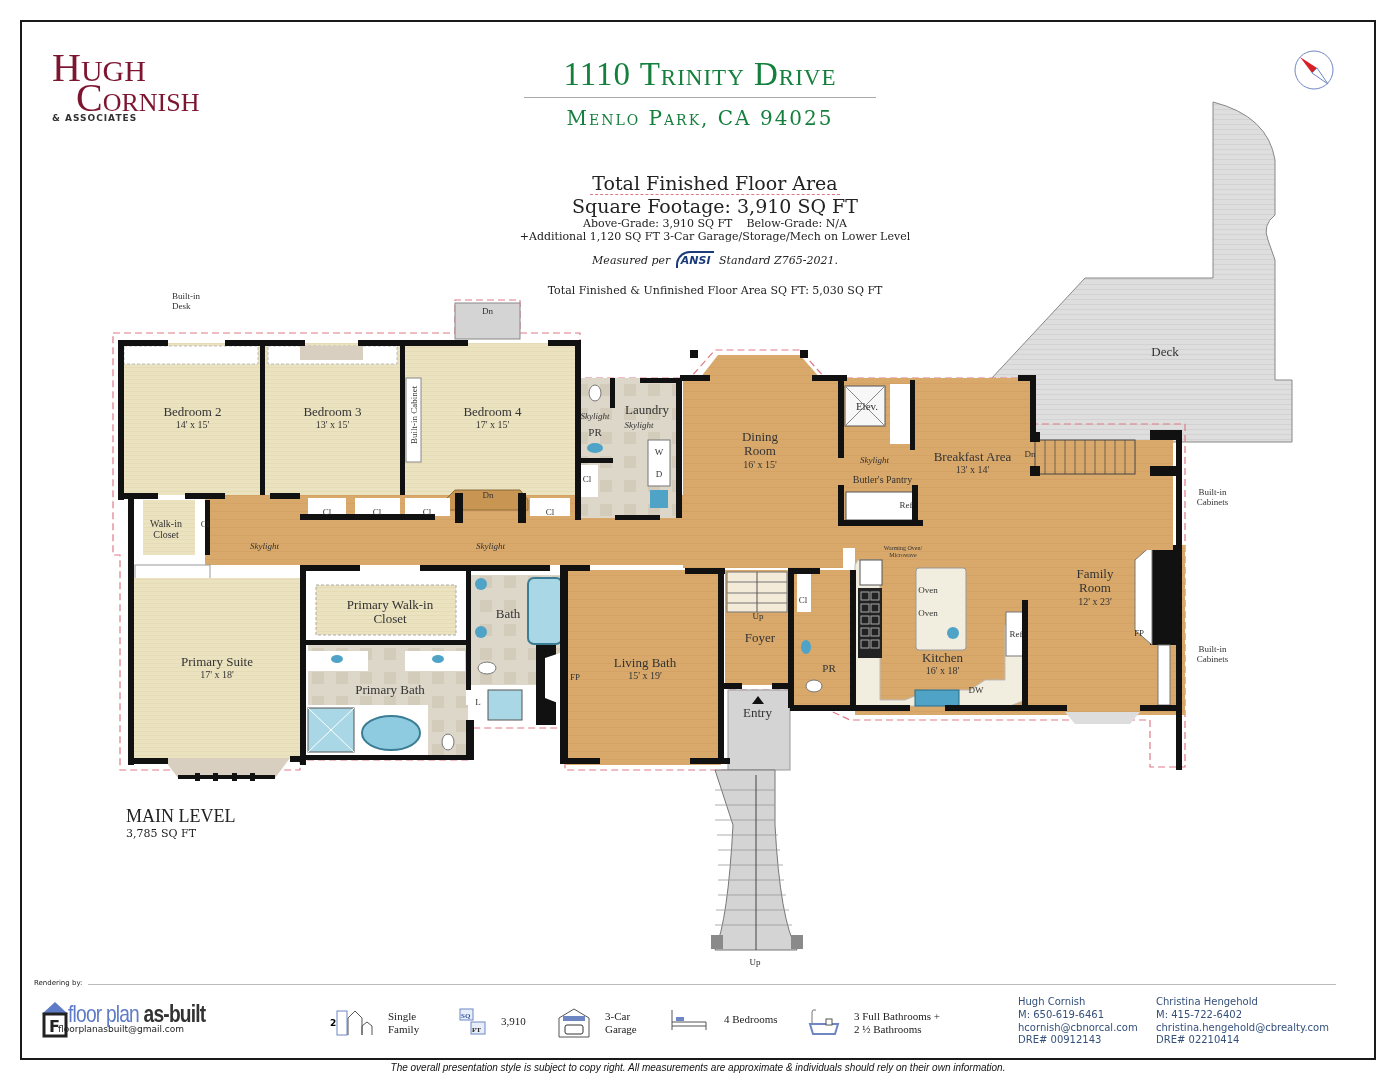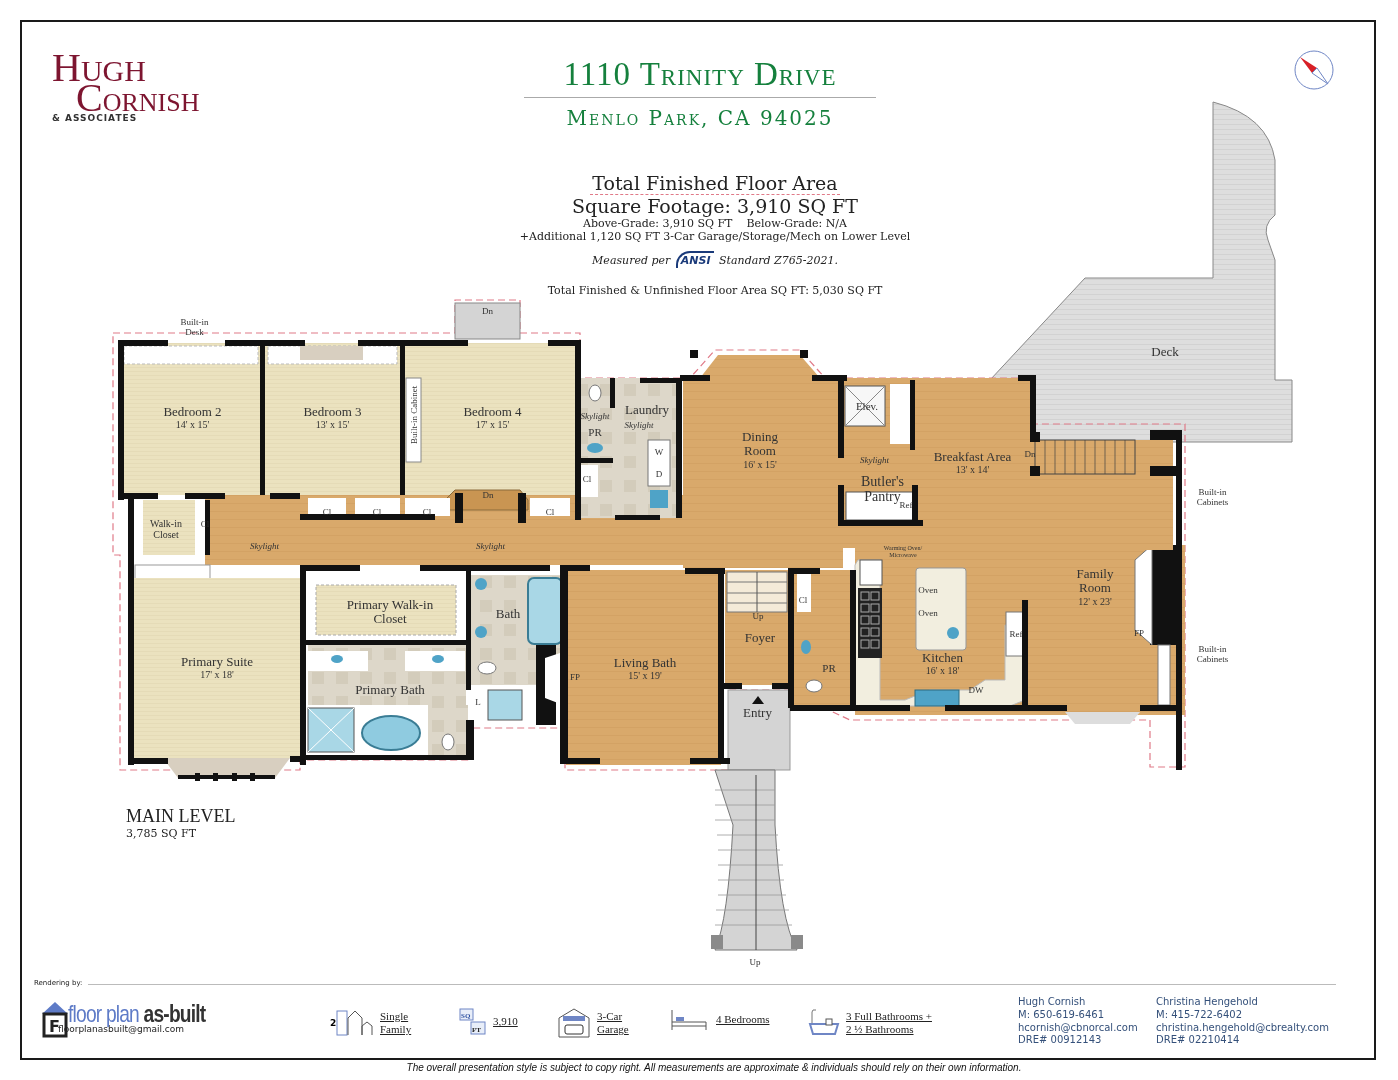--- a/index.html
+++ b/index.html
@@ -30,23 +30,23 @@
   .italic{font-style:italic;}
   .main-level{left:126px;top:806px;}
   .main-level .m1{font-size:18px;font-family:"Liberation Serif",serif;}
   .main-level .m2{font-size:11px;}
   .footer-rule{left:88px;top:984px;width:1248px;height:1px;background:#bbb;}
   .render-by{left:34px;top:979px;font-size:7px;font-family:"DejaVu Sans",sans-serif;}
   .fpab{left:40px;top:1000px;}
   .fpab .name{font-family:"Liberation Sans",sans-serif;font-size:24px;color:#5e7bc7;letter-spacing:-1px;transform:scaleX(.8);transform-origin:left;display:inline-block;margin-left:28px;}
   .fpab .name b{color:#333;}
   .fpab .email{font-size:9px;font-family:"DejaVu Sans",sans-serif;margin-left:18px;margin-top:-4px;}
-  .feat{position:absolute;top:1008px;display:flex;align-items:center;gap:6px;font-size:11px;font-family:"Liberation Serif",serif;line-height:1.2;text-decoration:underline;}
+  .feat{position:absolute;top:1008px;display:flex;align-items:center;gap:14px;font-size:11px;font-family:"Liberation Serif",serif;line-height:1.2;}
   .contact{position:absolute;top:996px;font-family:"DejaVu Sans",sans-serif;font-size:10px;color:#34507a;line-height:1.28;}
-  .disclaimer{left:36px;top:1062px;width:1356px;text-align:center;font-family:"Liberation Sans",sans-serif;font-style:italic;font-size:10px;color:#111;}
+  .disclaimer{left:20px;top:1062px;width:1356px;text-align:center;font-family:"Liberation Sans",sans-serif;font-style:italic;font-size:10px;color:#111;}
 </style>
 </head>
 <body>
 
 <div class="frame"></div>
 
 <div class="abs logo-hugh">
   <div class="l1"><b>H</b><span>UGH</span></div>
   <div class="l2"><b>C</b><span>ORNISH</span></div>
   <div class="l3">&amp; ASSOCIATES</div>
@@ -374,23 +374,23 @@
 <div class="room-label" style="left:618px;top:403px;width:58px">
     <div class="n">Laundry</div>
   </div>
 <div class="room-label" style="left:143px;top:518px;width:46px">
     <div class="d">Walk-in</div>
     <div class="d">Closet</div>
   </div>
 <div class="room-label" style="left:1140px;top:345px;width:50px">
     <div class="n">Deck</div>
   </div>
-<div class="tiny" style="left:845px;top:474px;width:75px;font-size:14px">Butler's Pantry</div>
-
-<div class="tiny" style="left:172px;top:318px;width:45px;text-align:center">Built-in Desk</div>
+<div class="tiny" style="left:845px;top:474px;width:75px;font-size:10px">Butler's Pantry</div>
+
+<div class="tiny" style="left:172px;top:292px;width:45px;text-align:left">Built-in Desk</div>
 <div class="tiny" style="left:375px;top:410px;width:80px;transform:rotate(-90deg)">Built-in Cabinet</div>
 <div class="tiny" style="left:1190px;top:488px;width:45px">Built-in Cabinets</div>
 <div class="tiny" style="left:1190px;top:645px;width:45px">Built-in Cabinets</div>
 <div class="tiny" style="left:317px;top:508px;width:20px">Cl</div>
 <div class="tiny" style="left:367px;top:508px;width:20px">Cl</div>
 <div class="tiny" style="left:417px;top:508px;width:20px">Cl</div>
 <div class="tiny" style="left:540px;top:508px;width:20px">Cl</div>
 <div class="tiny" style="left:198px;top:520px;width:14px">Cl</div>
 <div class="tiny" style="left:580px;top:475px;width:14px">Cl</div>
 <div class="tiny" style="left:796px;top:596px;width:14px">Cl</div>

